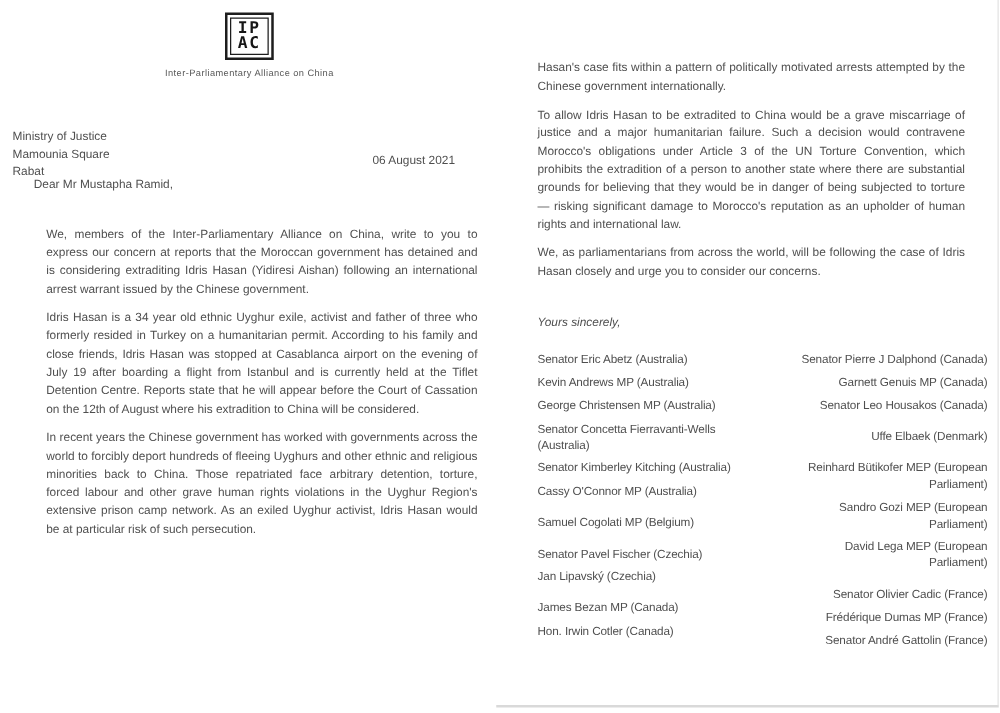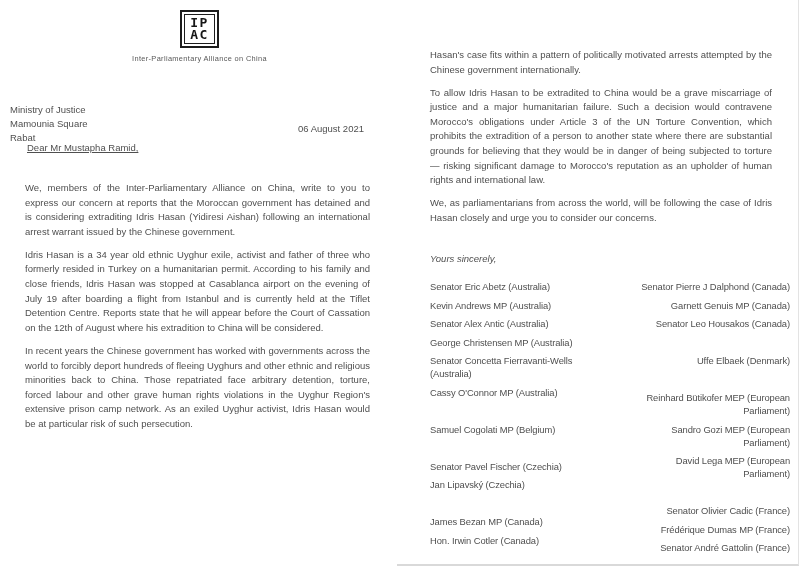--- a/index.html
+++ b/index.html
@@ -21,41 +21,41 @@
   .logo-inner{
     border:1.3px solid #1d1d1d;padding:2px 5px 3px 5px;
     font-family:"DejaVu Sans Mono",monospace;font-weight:bold;
     font-size:13px;line-height:11.5px;letter-spacing:1.5px;color:#161616;
   }
   .logo-caption{margin-top:6px;font-size:7.4px;letter-spacing:0.35px;color:#585858;}
 
   
   .recipient{position:absolute;left:10px;top:79px;font-size:9.5px;line-height:14px;margin-top:24px;}
   .date-line{position:absolute;left:27px;top:123px;width:337px;text-align:right;font-size:9.5px;}
-  .salutation{position:absolute;left:27px;top:142px;font-size:9.5px;text-decoration:underline;}
+  .salutation{position:absolute;left:27px;top:142px;font-size:9.5px;}
 
   
   .body-text{
-    position:absolute;left:25px;top:181px;width:345px;
+    position:absolute;left:37px;top:181px;width:345px;
     font-size:9.5px;line-height:14.6px;text-align:justify;
   }
   .body-text p{margin:0 0 8.5px 0;}
   .page-right .body-text{left:33px;top:48px;width:342px;}
 
   
   .closing{position:absolute;left:33px;top:253px;font-size:9.5px;font-style:italic;}
   .signatories{position:absolute;left:33px;top:280px;width:360px;display:flex;}
   .sig-col{box-sizing:border-box;}
   .sig-col-left{width:180px;}
   .sig-col-right{width:180px;text-align:right;}
   .sig-entry{
     font-size:9.4px;line-height:13px;margin:0 0 5.5px 0;
     white-space:pre;letter-spacing:-0.1px;
   }
-  .gap-above{margin-top:24px;}
+  .gap-above{margin-top:12px;}
 </style>
 </head>
 <body>
 
 <div class="stage">
 
   <section class="page page-left">
 
     <header class="letterhead">
       <div class="logo-box">
@@ -94,24 +94,24 @@
         <p>We, as parliamentarians from across the world, will be following the case of Idris Hasan closely and urge you to consider our concerns.</p>
       </div>
 
     <div class="closing">Yours sincerely,</div>
 
     <div class="signatories">
       <div class="sig-col sig-col-left">
 
       <div class="sig-entry">Senator Eric Abetz (Australia)</div>
           <div class="sig-entry">Kevin Andrews MP (Australia)</div>
-          <div class="sig-entry">Senator Alex Antic (Australia)</div>
           <div class="sig-entry">George Christensen MP (Australia)</div>
           <div class="sig-entry">Senator Concetta Fierravanti-Wells
 (Australia)</div>
+          <div class="sig-entry">Senator Kimberley Kitching (Australia)</div>
           <div class="sig-entry">Cassy O'Connor MP (Australia)</div>
           <div class="sig-entry gap-above">Samuel Cogolati MP (Belgium)</div>
           <div class="sig-entry gap-above">Senator Pavel Fischer (Czechia)</div>
           <div class="sig-entry">Jan Lipavský (Czechia)</div>
           <div class="sig-entry gap-above">James Bezan MP (Canada)</div>
           <div class="sig-entry">Hon. Irwin Cotler (Canada)</div>
         </div>
       <div class="sig-col sig-col-right">
 
       <div class="sig-entry">Senator Pierre J Dalphond (Canada)</div>

